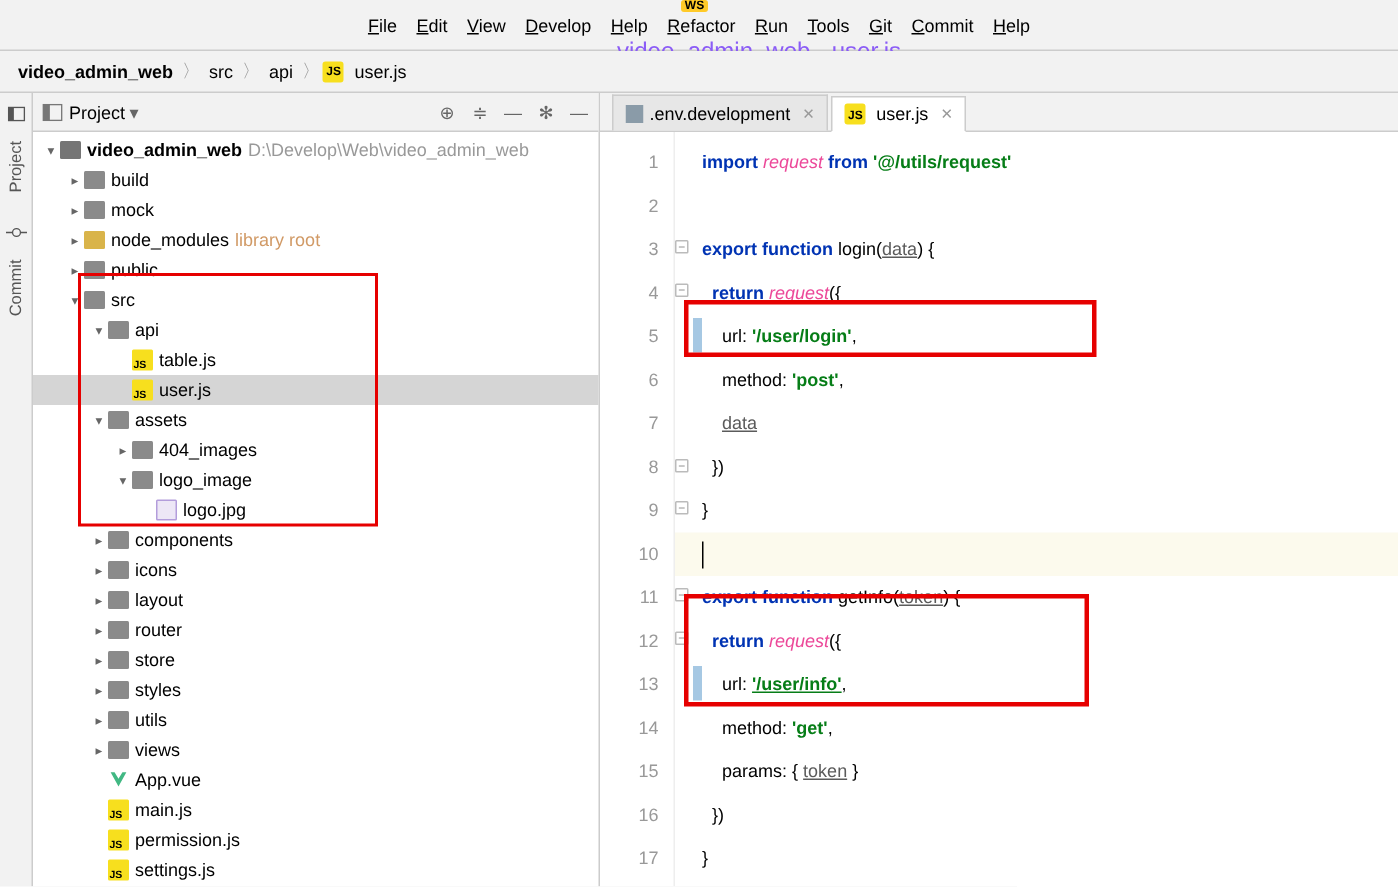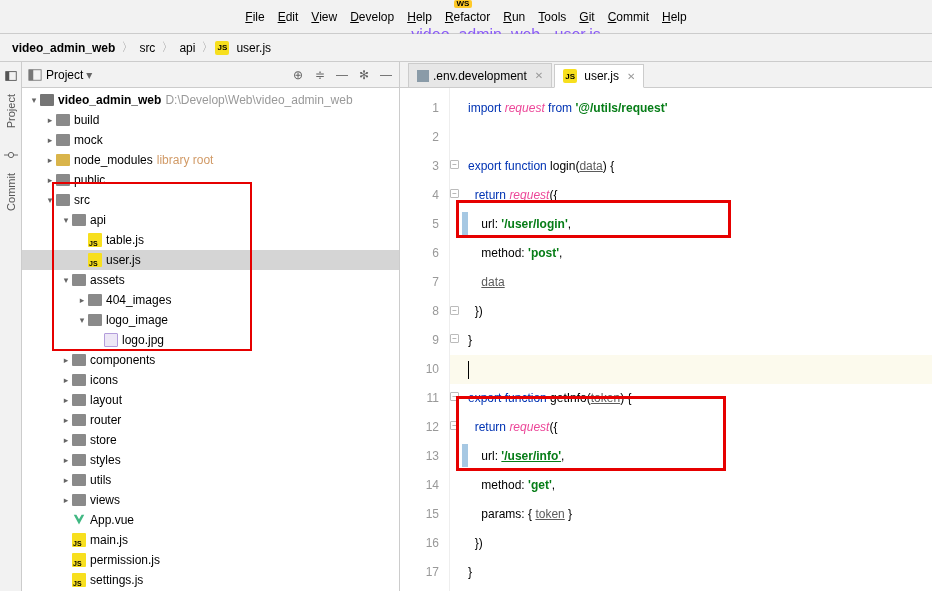--- a/index.html
+++ b/index.html
@@ -47,21 +47,21 @@
 .tab-bar { height: 26px; display: flex; align-items: flex-end; background: #f2f2f2; border-bottom: 1px solid #ccc; padding-left: 8px; }
 .tab { display: flex; align-items: center; height: 24px; padding: 0 8px; margin-right: 2px; background: #e7e7e7; border: 1px solid #ccc; border-bottom: none; cursor: pointer; gap: 4px; }
 .tab.active { background: #fff; border-bottom: 1px solid #fff; margin-bottom: -1px; }
 .tab-close { color: #999; margin-left: 4px; font-size: 10px; }
 .editor-body { flex: 1; display: flex; position: relative; overflow: hidden; }
 .gutter { width: 50px; background: #fff; border-right: 1px solid #eee; text-align: right; padding: 6px 10px 0 0; color: #999; font-family: 'JetBrains Mono','Consolas',monospace; font-size: 14px; line-height: 29px; }
 .code { flex: 1; padding: 6px 0 0 18px; font-family: 'JetBrains Mono','Consolas',monospace; font-size: 15px; line-height: 29px; position: relative; }
 .code-line { white-space: pre; }
 .fold-col { position: absolute; left: 50px; top: 6px; width: 12px; }
 .fold-mark { position: absolute; left: 0; width: 9px; height: 9px; border: 1px solid #bbb; background: #fff; font-size: 8px; line-height: 8px; text-align: center; color: #888; border-radius: 1px;}
-.kw-blue { color: #0033b3; font-weight: normal; }
+.kw-blue { color: #0033b3; font-weight: bold; }
 .fn-ital { color: #ec4899; font-style: italic; }
 .str-green { color: #067d17; font-weight: bold; }
 .prop { color: #000; }
 .param-u { color: #5b5b5b; text-decoration: underline; }
 .ident { color: #000; }
 .brace { color: #000; }
 .caret-line { background: #fcfaed; margin-left: -18px; padding-left: 18px; width: calc(100% + 18px); }
 .caret-bar { display:inline-block; width:1px; height:18px; background:#000; vertical-align: middle; }
 .sel-hint { position:absolute; width:6px; background:#a6c8e3; }
 .editor-hl { position: absolute; border: 3px solid #e60000; pointer-events: none; z-index: 40; }

